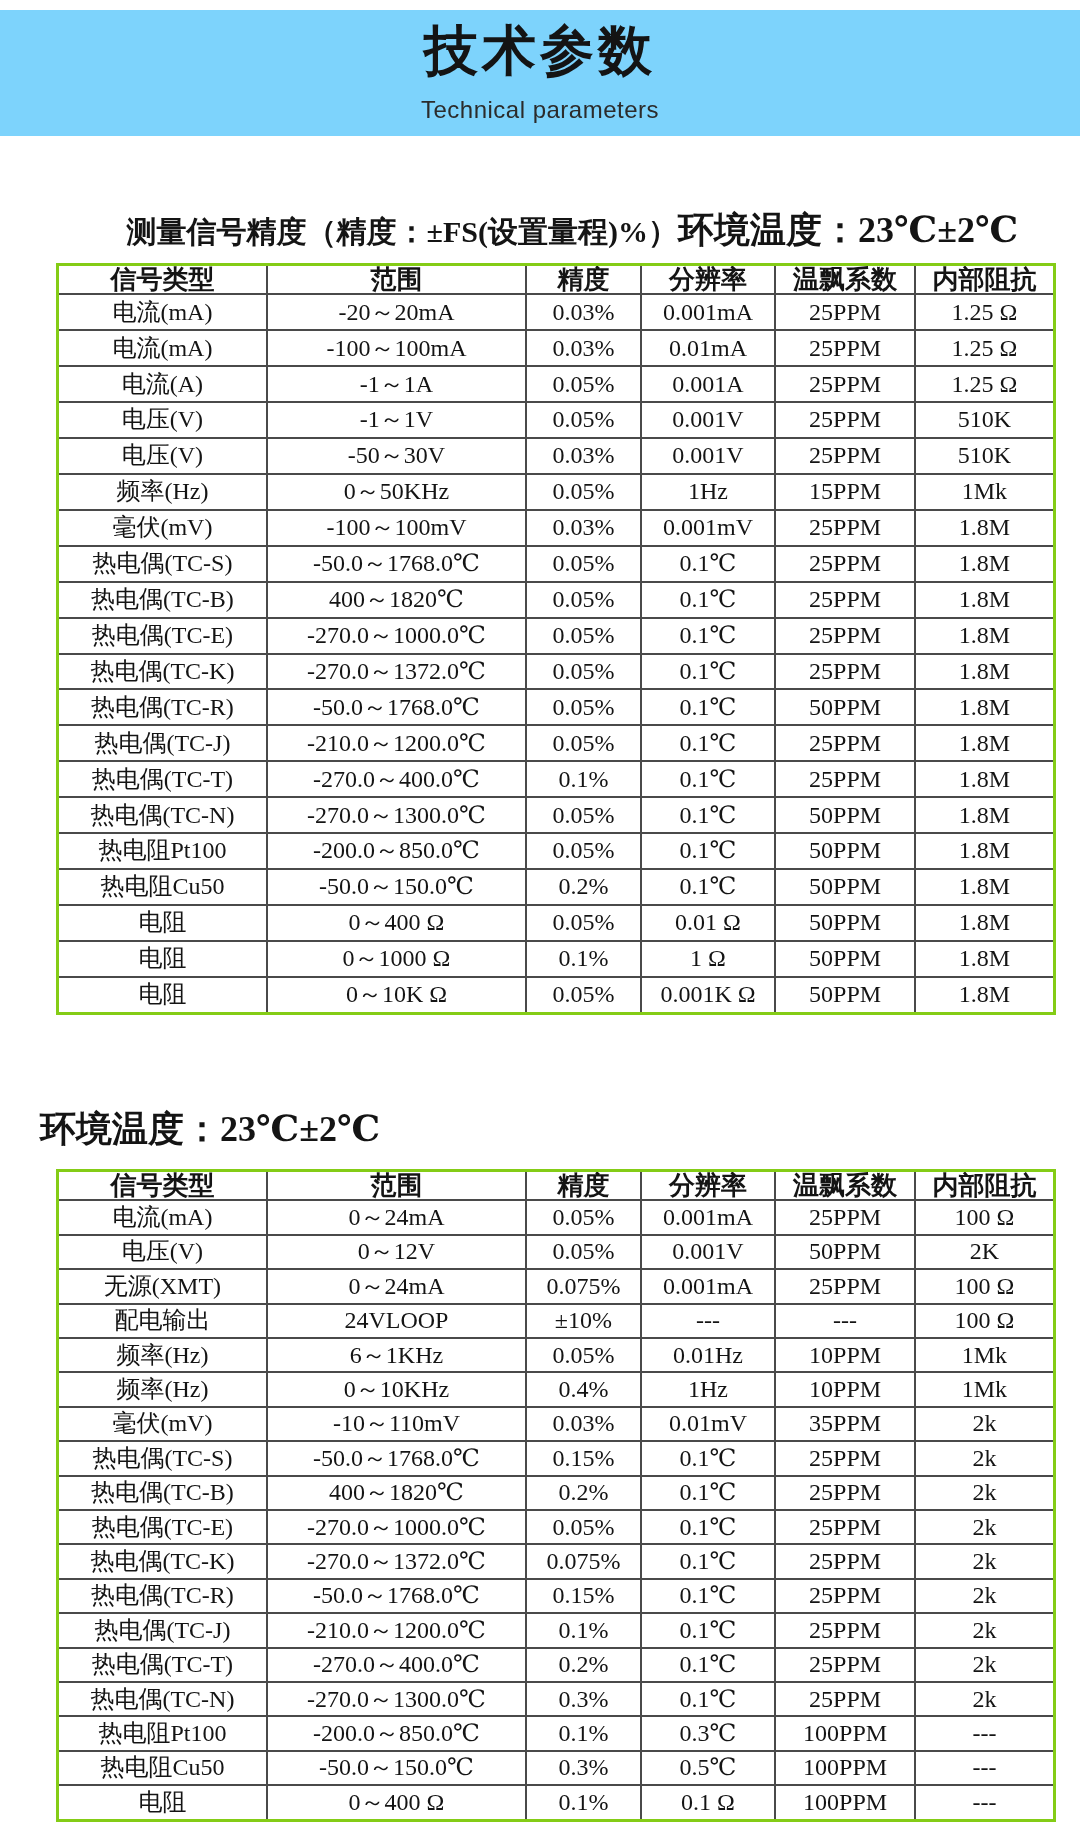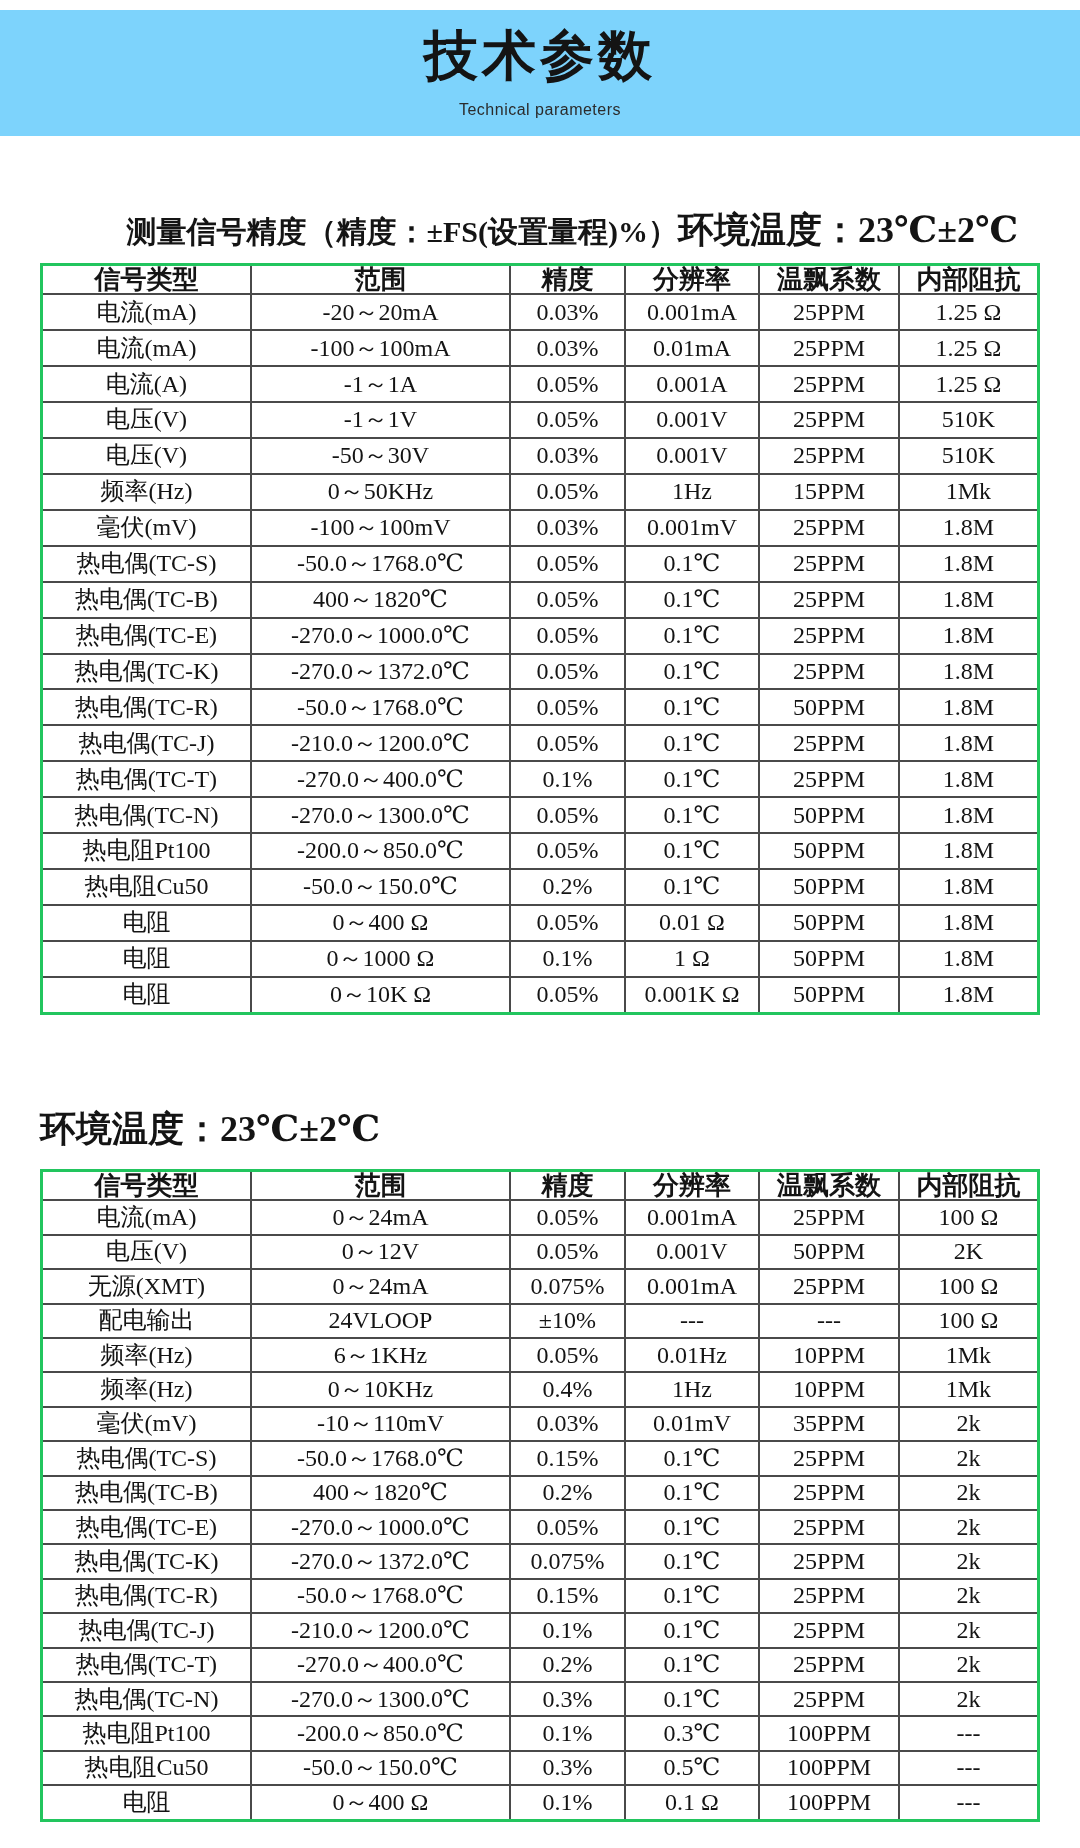--- a/index.html
+++ b/index.html
@@ -10,32 +10,32 @@
   }
   .band{
     margin-top:10px;height:126px;background:#7dd3fc;
     display:flex;flex-direction:column;align-items:center;justify-content:center;
   }
   .band h1{
     margin:0;font-size:54px;line-height:1.05;font-weight:900;letter-spacing:4px;
     font-family:"Liberation Sans","DejaVu Sans",sans-serif;color:#141414;
   }
   .band .sub{
-    margin-top:18px;font-size:16px;color:#2b2b2b;letter-spacing:0.5px;
+    margin-top:18px;font-size:24px;color:#2b2b2b;letter-spacing:0.5px;
     font-family:"Liberation Sans","DejaVu Sans",sans-serif;
   }
   .content{padding-left:40px;padding-right:36px;}
   .sec-head{display:flex;align-items:baseline;}
   .sec-title{display:inline-block;width:638px;font-size:30px;font-weight:bold;white-space:nowrap;}
   .sec-env{font-size:36px;font-weight:bold;white-space:nowrap;}
   .sec1 .sec-head{margin:70px 0 8px 0;text-align:right;}
   .sec2 .sec-head{margin:90px 0 15px 0;}
   table.spec{
-    width:1000px;margin-left:0;border-collapse:collapse;table-layout:fixed;
-    border:3px solid #22c55e;
+    width:1000px;margin-left:16px;border-collapse:collapse;table-layout:fixed;
+    border:3px solid #84cc16;
   }
   table.t1{height:752px;}
   table.t2{height:653px;}
   table.spec th,table.spec td{
     border:2px solid #4a4a4a;text-align:center;vertical-align:middle;
     padding:0;line-height:1.05;overflow:hidden;white-space:nowrap;
   }
   table.spec th{font-size:26px;font-weight:bold;}
   table.spec td{font-size:24px;}
   col.c1{width:21%;} col.c2{width:26%;} col.c3{width:11.5%;}

